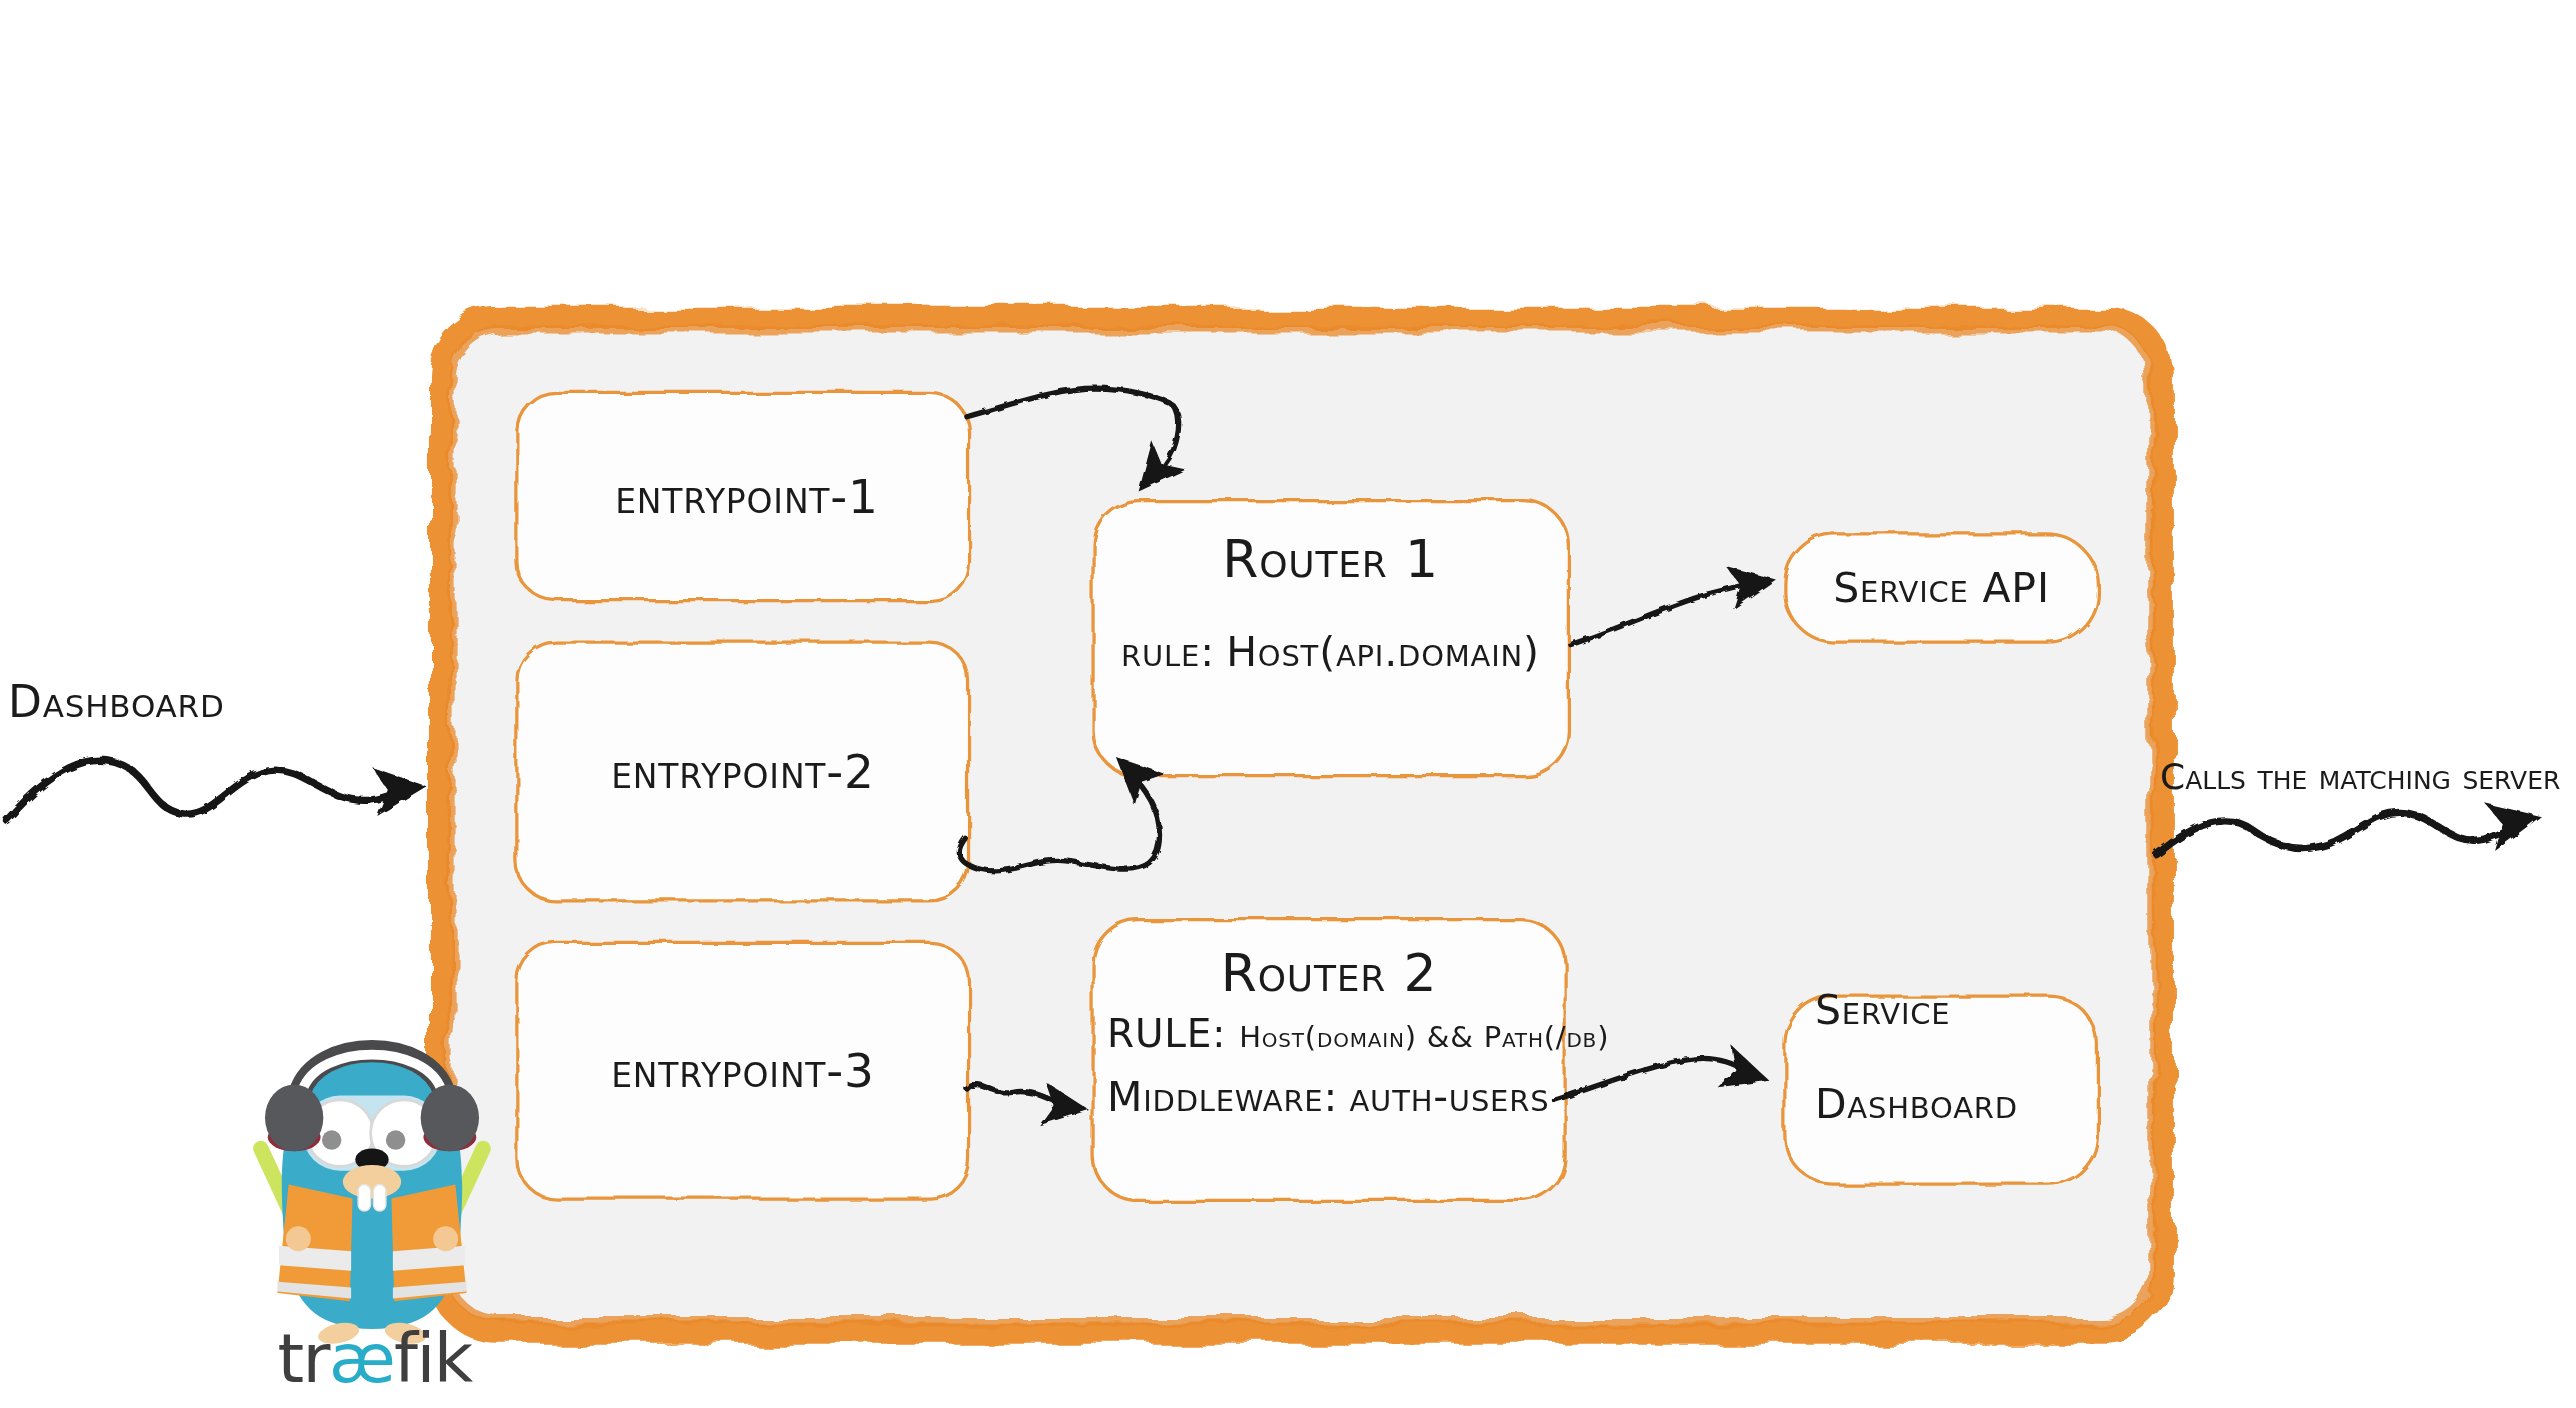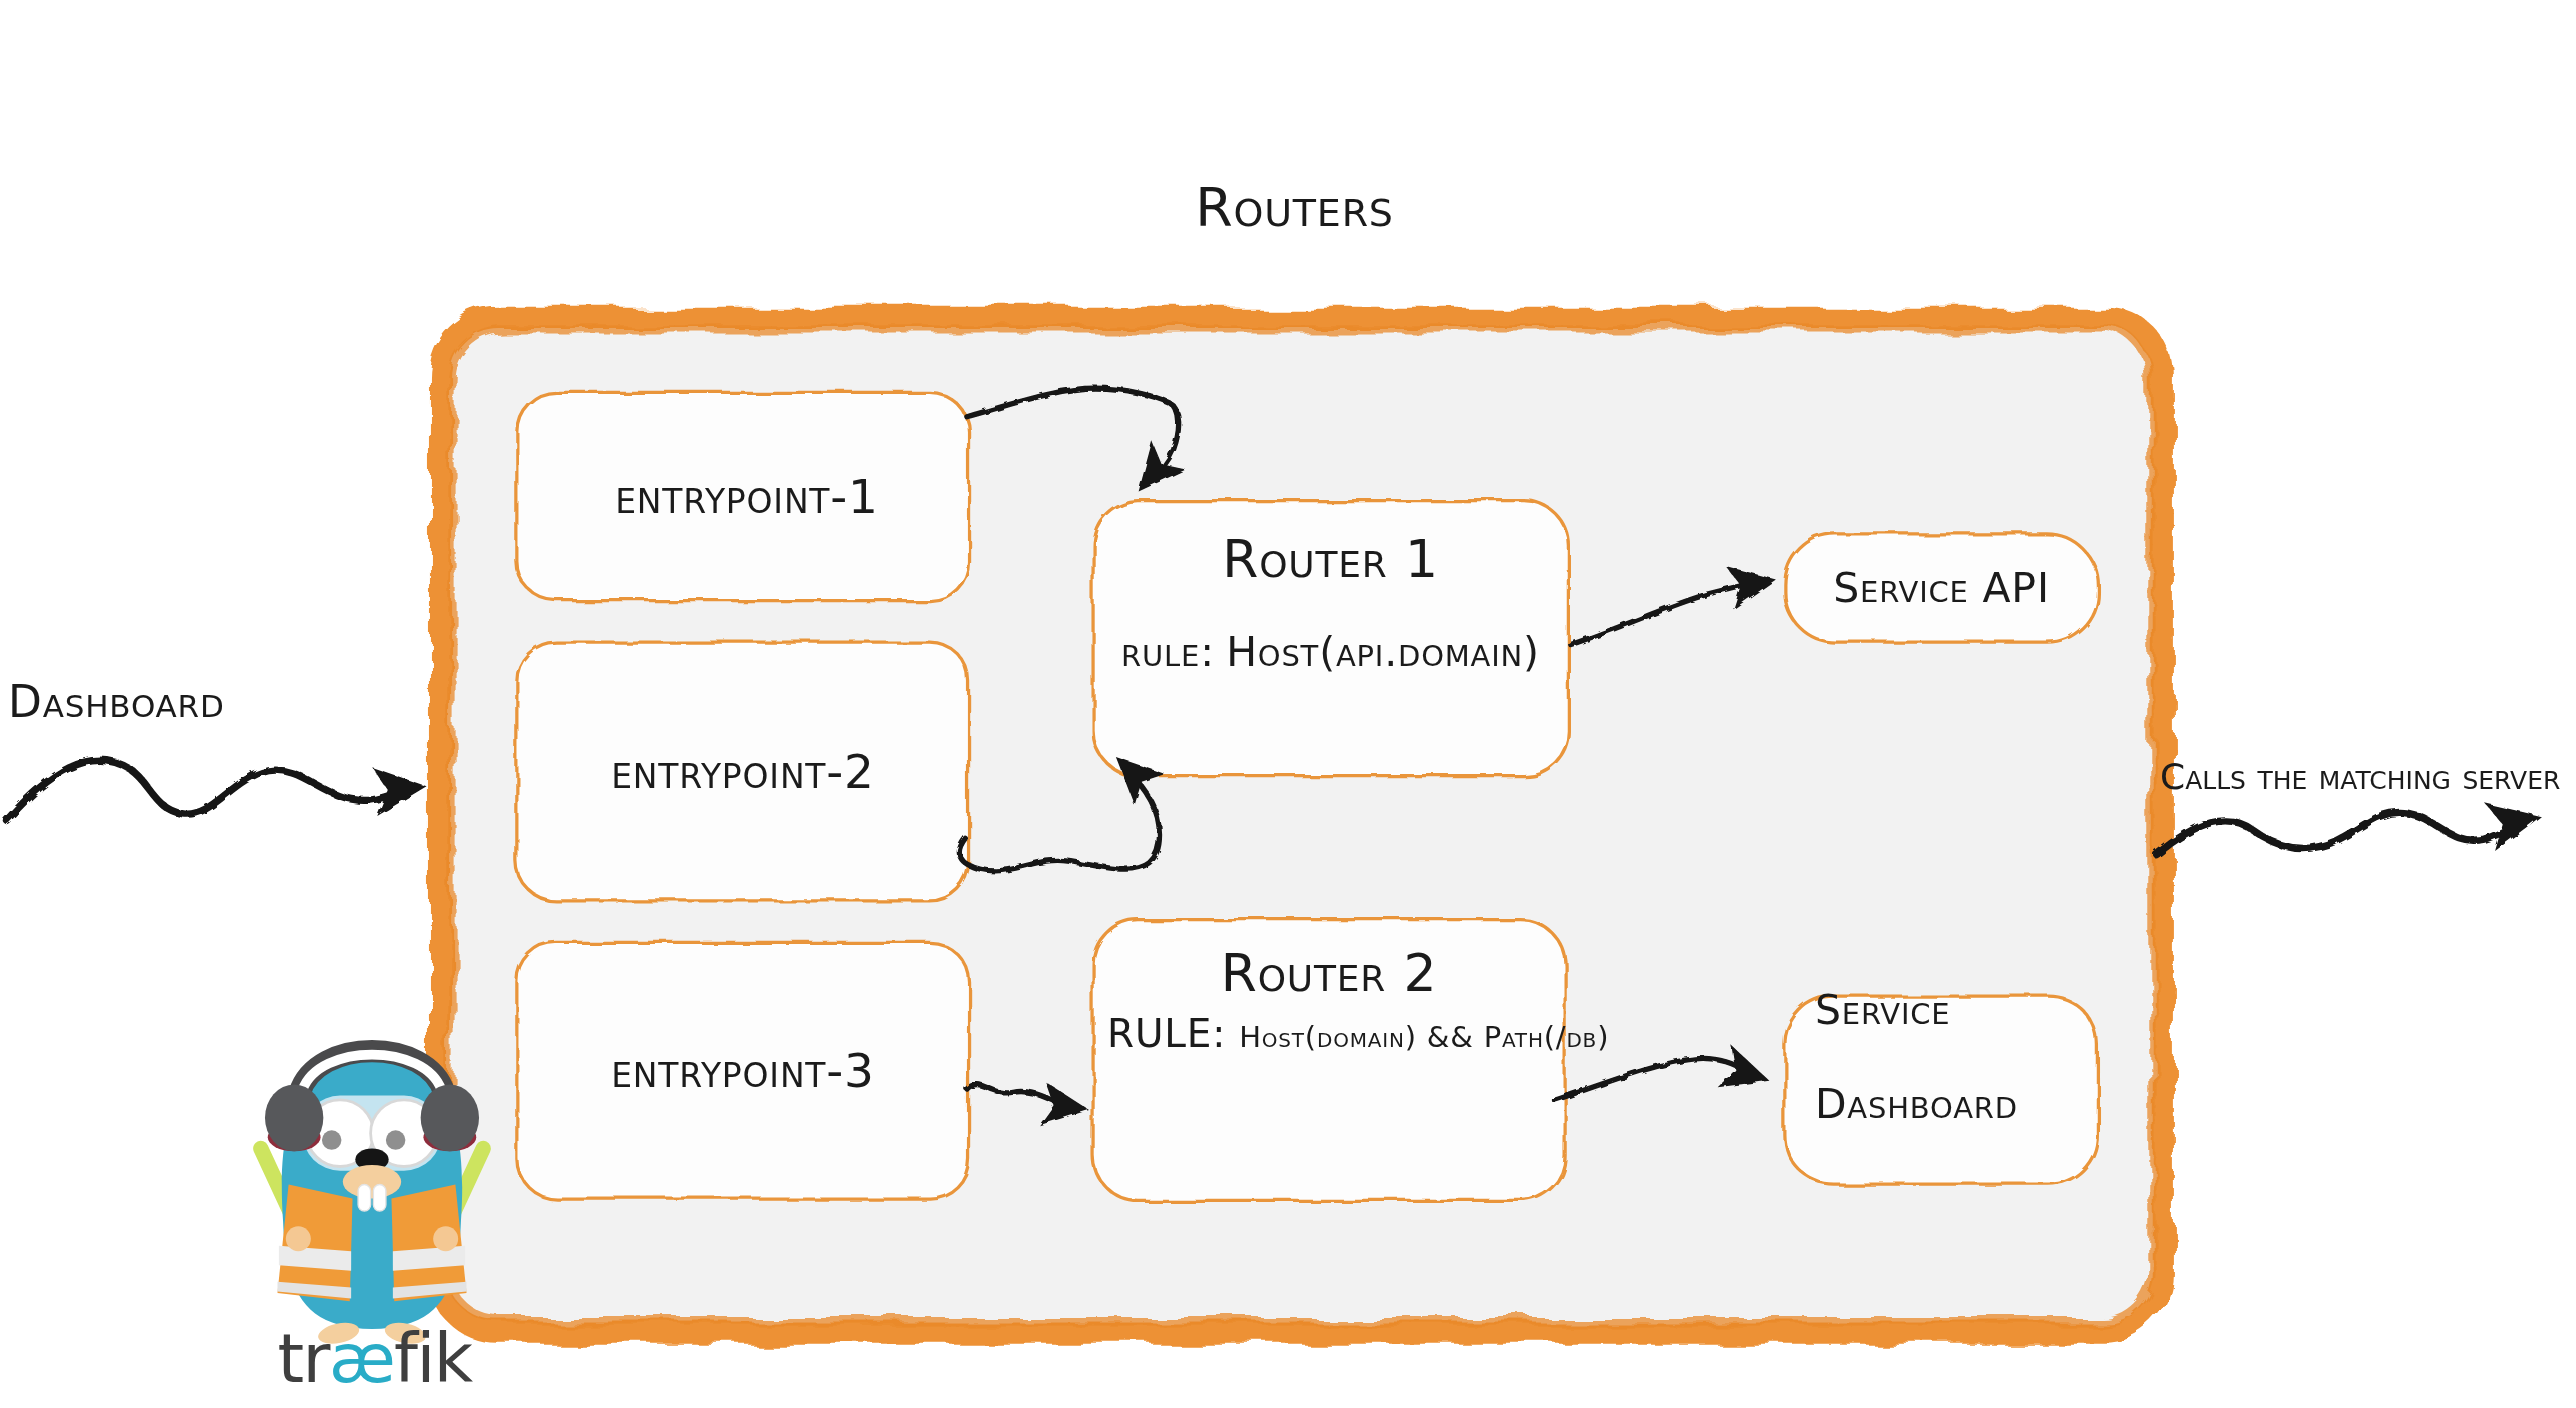--- a/index.html
+++ b/index.html
@@ -92,40 +92,43 @@
       <path d="M1910,1352 C1975,1330 2035,1306 2082,1301 C2112,1298 2132,1308 2150,1318" fill="none" stroke-width="6.5" stroke-linecap="round" stroke="#141414"></path>
       <polygon points="0,0 -58,-27 -44,0 -58,27" transform="translate(2174,1328) rotate(18)" fill="#141414"></polygon>
     </g>
 
     <g filter="url(#rough-line)">
       <path d="M2650,1050 C2700,1008 2738,998 2768,1020 C2798,1042 2832,1050 2868,1034 C2902,1019 2922,993 2958,999 C2994,1005 3012,1040 3052,1031 C3072,1026 3085,1016 3098,1010" fill="none" stroke-width="9" stroke-linecap="round" stroke="#141414"></path>
       <polygon points="0,0 -64,-30 -48,0 -64,30" transform="translate(3122,1003) rotate(-12)" fill="#141414"></polygon>
     </g>
   </svg>
 
-  <div class="txt title" style="left:1042px;top:167px;width:505px;height:81px;">Routers</div>
 
   <div class="txt side-label left" style="left:8.1px;top:669px;width:342px;height:65px;">Dashboard</div>
 
   <div class="txt calls-label left" style="left:2132px;top:747px;width:444px;height:59px;">Calls the matching server</div>
 
   <div class="txt ep-label" style="left:521px;top:392px;width:452px;height:208px;">entrypoint-1</div>
   <div class="txt ep-label" style="left:517px;top:642px;width:452px;height:259px;">entrypoint-2</div>
   <div class="txt ep-label" style="left:517px;top:942px;width:452px;height:256px;">entrypoint-3</div>
 
   <div class="txt router-title" style="left:1093px;top:514px;width:475px;height:90px;">Router 1</div>
   <div class="txt rule-line baseline" style="left:1093px;top:628px;width:475px;height:73px;">
     <span style="margin-right:11.4px;">rule:</span>
     <span>Host(api.domain)</span>
   </div>
 
   <div class="txt router-title" style="left:1093px;top:934px;width:472px;height:77px;">Router 2</div>
   <div class="txt left baseline" style="left:1107px;top:1011px;width:456px;height:55px;">
     <span class="rule2-label">RULE:</span>
     <span class="rule2-value">Host(domain) &amp;&amp; Path(/db)</span>
+  </div>
+  <div class="txt mw-line left baseline" style="left:1107px;top:1073px;width:456px;height:63px;">
+    <span style="margin-right:11.4px;">Middleware:</span>
+    <span>auth-users</span>
   </div>
 
   <div class="txt svc-label" style="left:1785px;top:534px;width:313px;height:108px;">Service API</div>
   <div class="txt svc-label left" style="left:1815px;top:985px;width:282px;height:49px;">Service</div>
   <div class="txt svc-label left" style="left:1815px;top:1079px;width:282px;height:49px;">Dashboard</div>
 
   <svg class="gopher" viewBox="0 0 200 240">
     <g>
 
       <line x1="20" y1="98" x2="45" y2="152" stroke="#CDE45F" stroke-width="11" stroke-linecap="round"></line>

